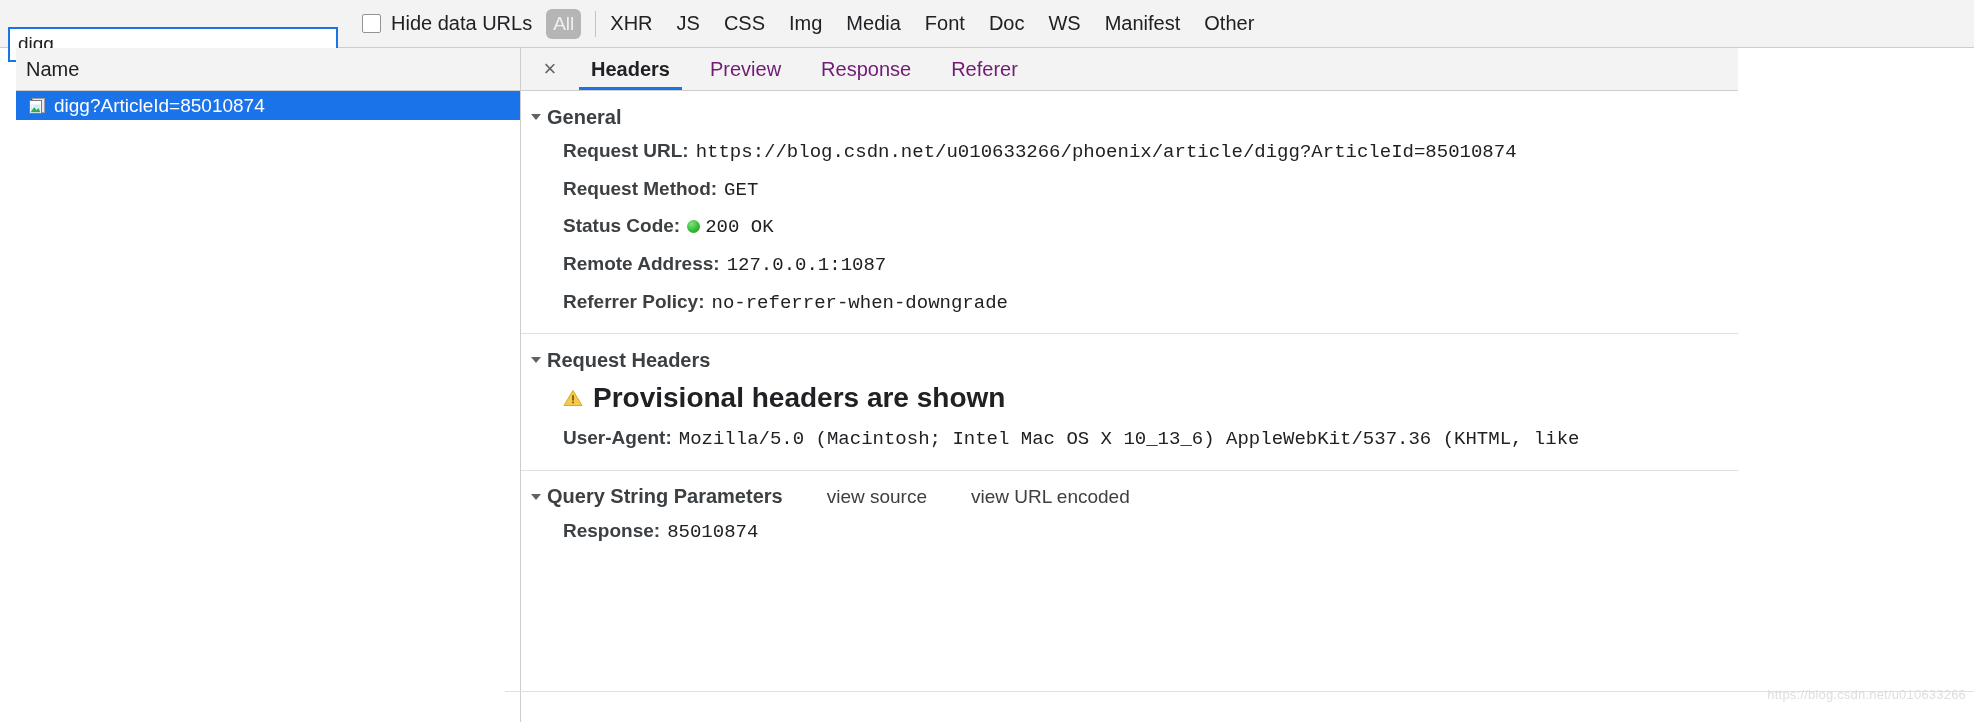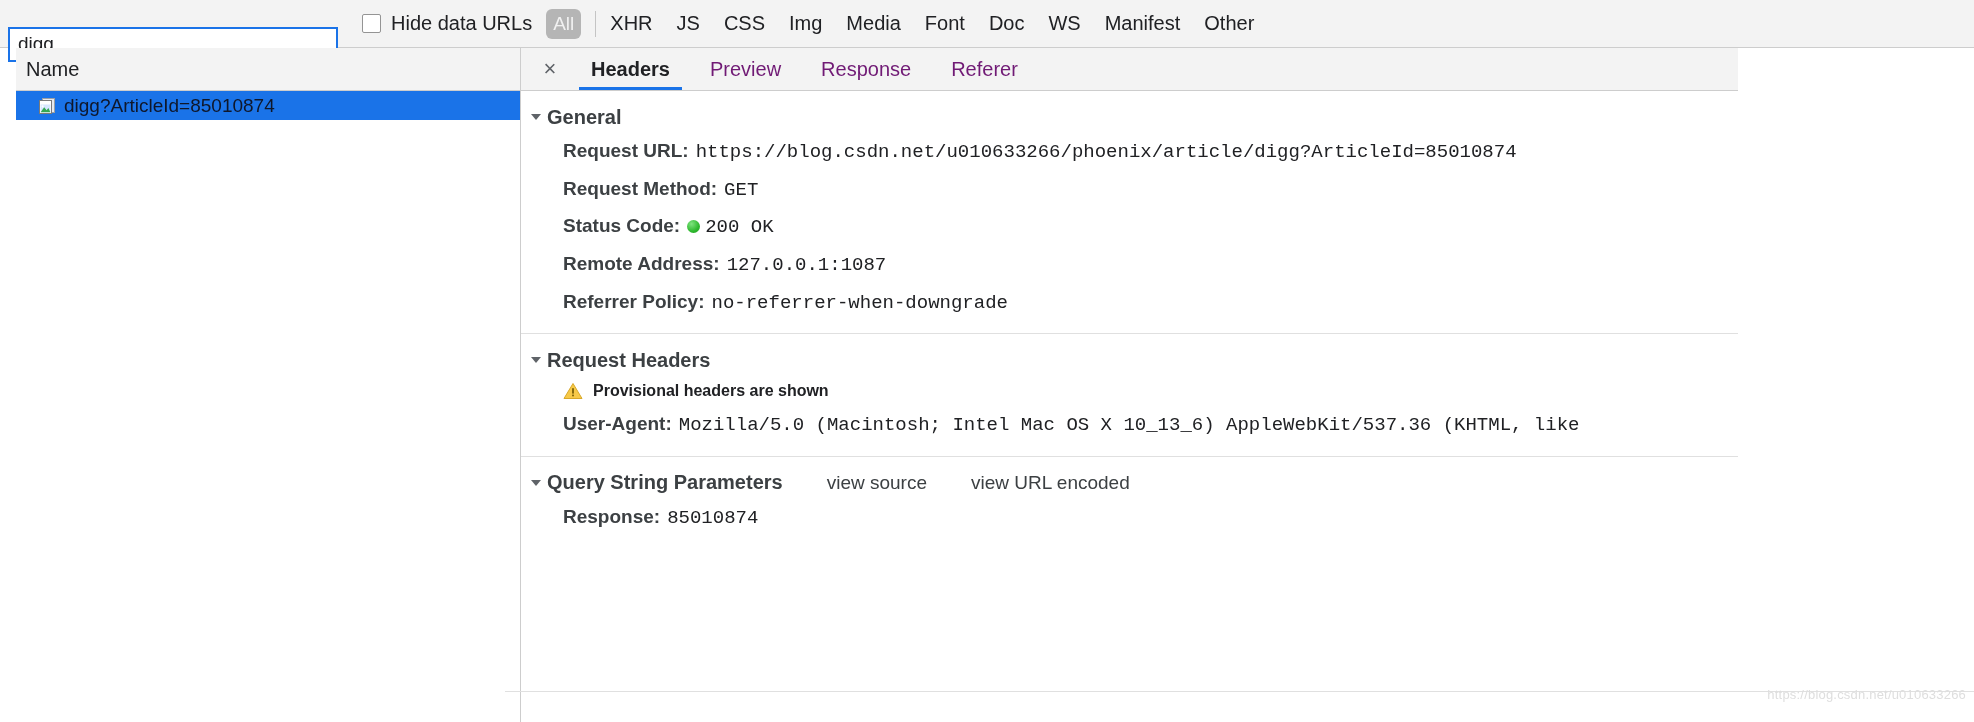--- a/index.html
+++ b/index.html
@@ -78,22 +78,22 @@
     height:43px; background:#f3f3f3;
     border-bottom:1px solid #cdcdcd;
     display:flex; align-items:center;
     padding-left:10px;
     font-size:20px; color:#202124;
   }
   .req-row {
     height:29px;
     background:#1a73e8;
     display:flex; align-items:center;
-    padding-left:22px;
-    color:#0f172a;
+    padding-left:12px;
+    color:#ffffff;
     font-size:19px;
   }
   .file-icon {
     width:18px; height:18px; margin-right:8px;
     flex:0 0 auto; display:block;
   }
 
   
   .right-pane { flex:1 1 auto; background:#fff; position:relative; overflow:hidden; }
   .tabbar {
@@ -163,21 +163,21 @@
     display:inline-block; width:13px; height:13px; border-radius:50%;
     background: radial-gradient(circle at 35% 30%, #7ee37e 0%, #2eb82e 60%, #1f9c1f 100%);
     margin-left:7px; margin-right:5px;
     vertical-align: baseline;
     position: relative; top: 1px;
     flex:0 0 auto;
   }
   .prov {
     display:flex; align-items:center;
     padding: 6px 0 6px 42px;
-    font-size:16px; font-weight:bold; color:#202124;
+    font-size:28px; font-weight:bold; color:#202124;
   }
   .warn-icon { width:20px; height:18px; margin-right:10px; flex:0 0 auto; display:block; }
 
   .nowrap-clip { overflow:hidden; }
 
   .footer-line {
     position:absolute; left:505px; right:0; bottom:30px;
     height:1px; background:#e0e0e0;
   }
   .watermark {

